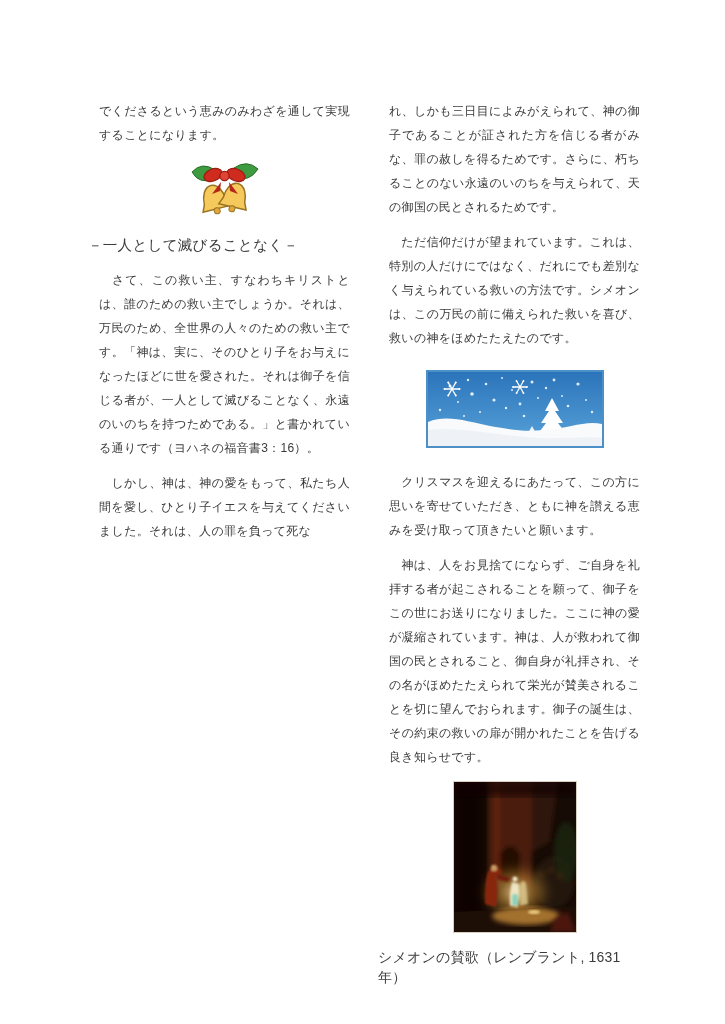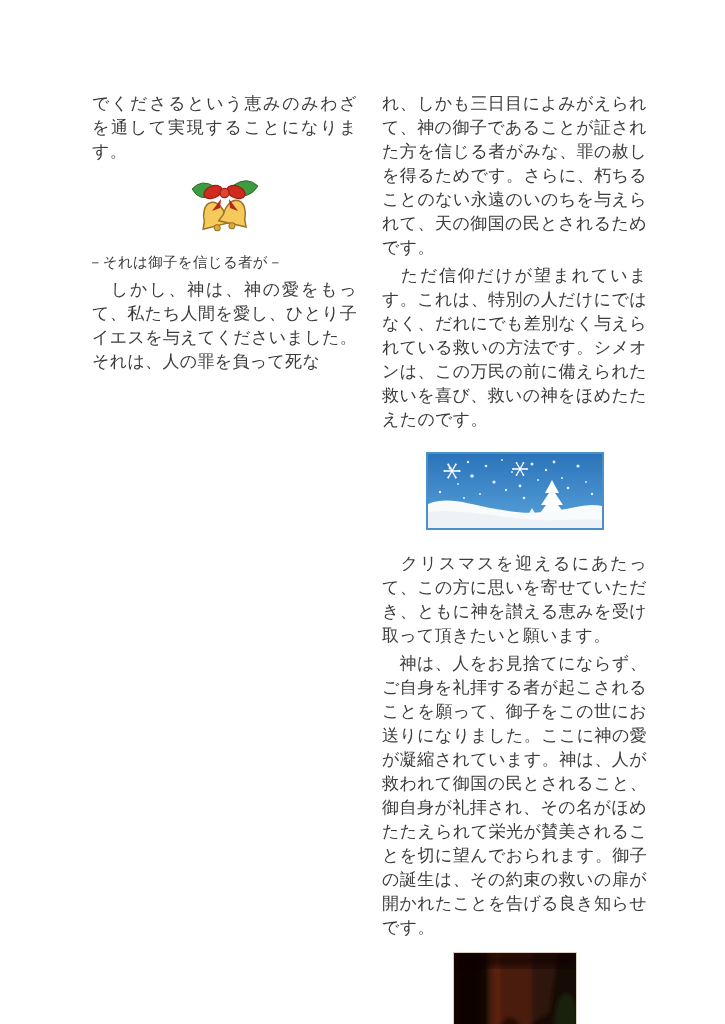--- a/index.html
+++ b/index.html
@@ -4,21 +4,21 @@
 <style>
   html,body{margin:0;padding:0;}
   body{
     width:725px;height:1024px;background:#ffffff;position:relative;overflow:hidden;
     font-family:"Liberation Sans","DejaVu Sans",sans-serif;
   }
   .column{position:absolute;top:88px;width:273px;color:#3b3b3b;}
   #col-left{left:88px;}
   #col-right{left:378px;}
   p.body-text{
-    margin:4px;font-size:17px;line-height:24px;letter-spacing:0.3px;
+    margin:11px;font-size:12px;line-height:24px;letter-spacing:0.3px;
     text-align:justify;text-justify:inter-ideograph;
   }
   .section-heading{
     margin:0;font-size:14.5px;font-weight:normal;line-height:24px;letter-spacing:0.3px;color:#3b3b3b;
   }
   .bells-wrap{
     height:66px;margin:12px 0 8px;display:flex;justify-content:center;align-items:center;
   }
   .winter-wrap{
     margin:20px 0 22px;display:flex;justify-content:center;
@@ -56,22 +56,23 @@
       </g>
 
       <path d="M36,22 L27,34 L35,31 Z" fill="#b8251a"></path>
       <path d="M44,22 L53,34 L45,31 Z" fill="#b8251a"></path>
       <ellipse cx="28" cy="15" rx="9.5" ry="6" transform="rotate(-22 28 15)" fill="#cf2b1e" stroke="#9c1b12" stroke-width="1.2"></ellipse>
       <ellipse cx="51" cy="15" rx="9.5" ry="6" transform="rotate(22 51 15)" fill="#cf2b1e" stroke="#9c1b12" stroke-width="1.2"></ellipse>
       <circle cx="39.5" cy="16" r="4.6" fill="#e04534" stroke="#9c1b12" stroke-width="1.2"></circle>
     </svg>
   </div>
 
-  <h2 class="section-heading">－それは御子を信じる者が－</h2>
+  <h2 class="section-heading">－一人として滅びることなく－</h2>
 
+  <p class="body-text">　さて、この救い主、すなわちキリストとは、誰のための救い主でしょうか。それは、万民のため、全世界の人々のための救い主です。「神は、実に、そのひとり子をお与えになったほどに世を愛された。それは御子を信じる者が、一人として滅びることなく、永遠のいのちを持つためである。」と書かれている通りです（ヨハネの福音書3：16）。</p>
   <p class="body-text">　しかし、神は、神の愛をもって、私たち人間を愛し、ひとり子イエスを与えてくださいました。それは、人の罪を負って死な</p>
 </div>
 
 <div class="column" id="col-right">
   <p class="body-text">れ、しかも三日目によみがえられて、神の御子であることが証された方を信じる者がみな、罪の赦しを得るためです。さらに、朽ちることのない永遠のいのちを与えられて、天の御国の民とされるためです。</p>
   <p class="body-text">　ただ信仰だけが望まれています。これは、特別の人だけにではなく、だれにでも差別なく与えられている救いの方法です。シメオンは、この万民の前に備えられた救いを喜び、救いの神をほめたたえたのです。</p>
 
   <div class="winter-wrap">
     <div class="winter-frame">
       <svg width="174" height="74" viewBox="0 0 174 74" xmlns="http://www.w3.org/2000/svg" xmlns:xlink="http://www.w3.org/1999/xlink">

